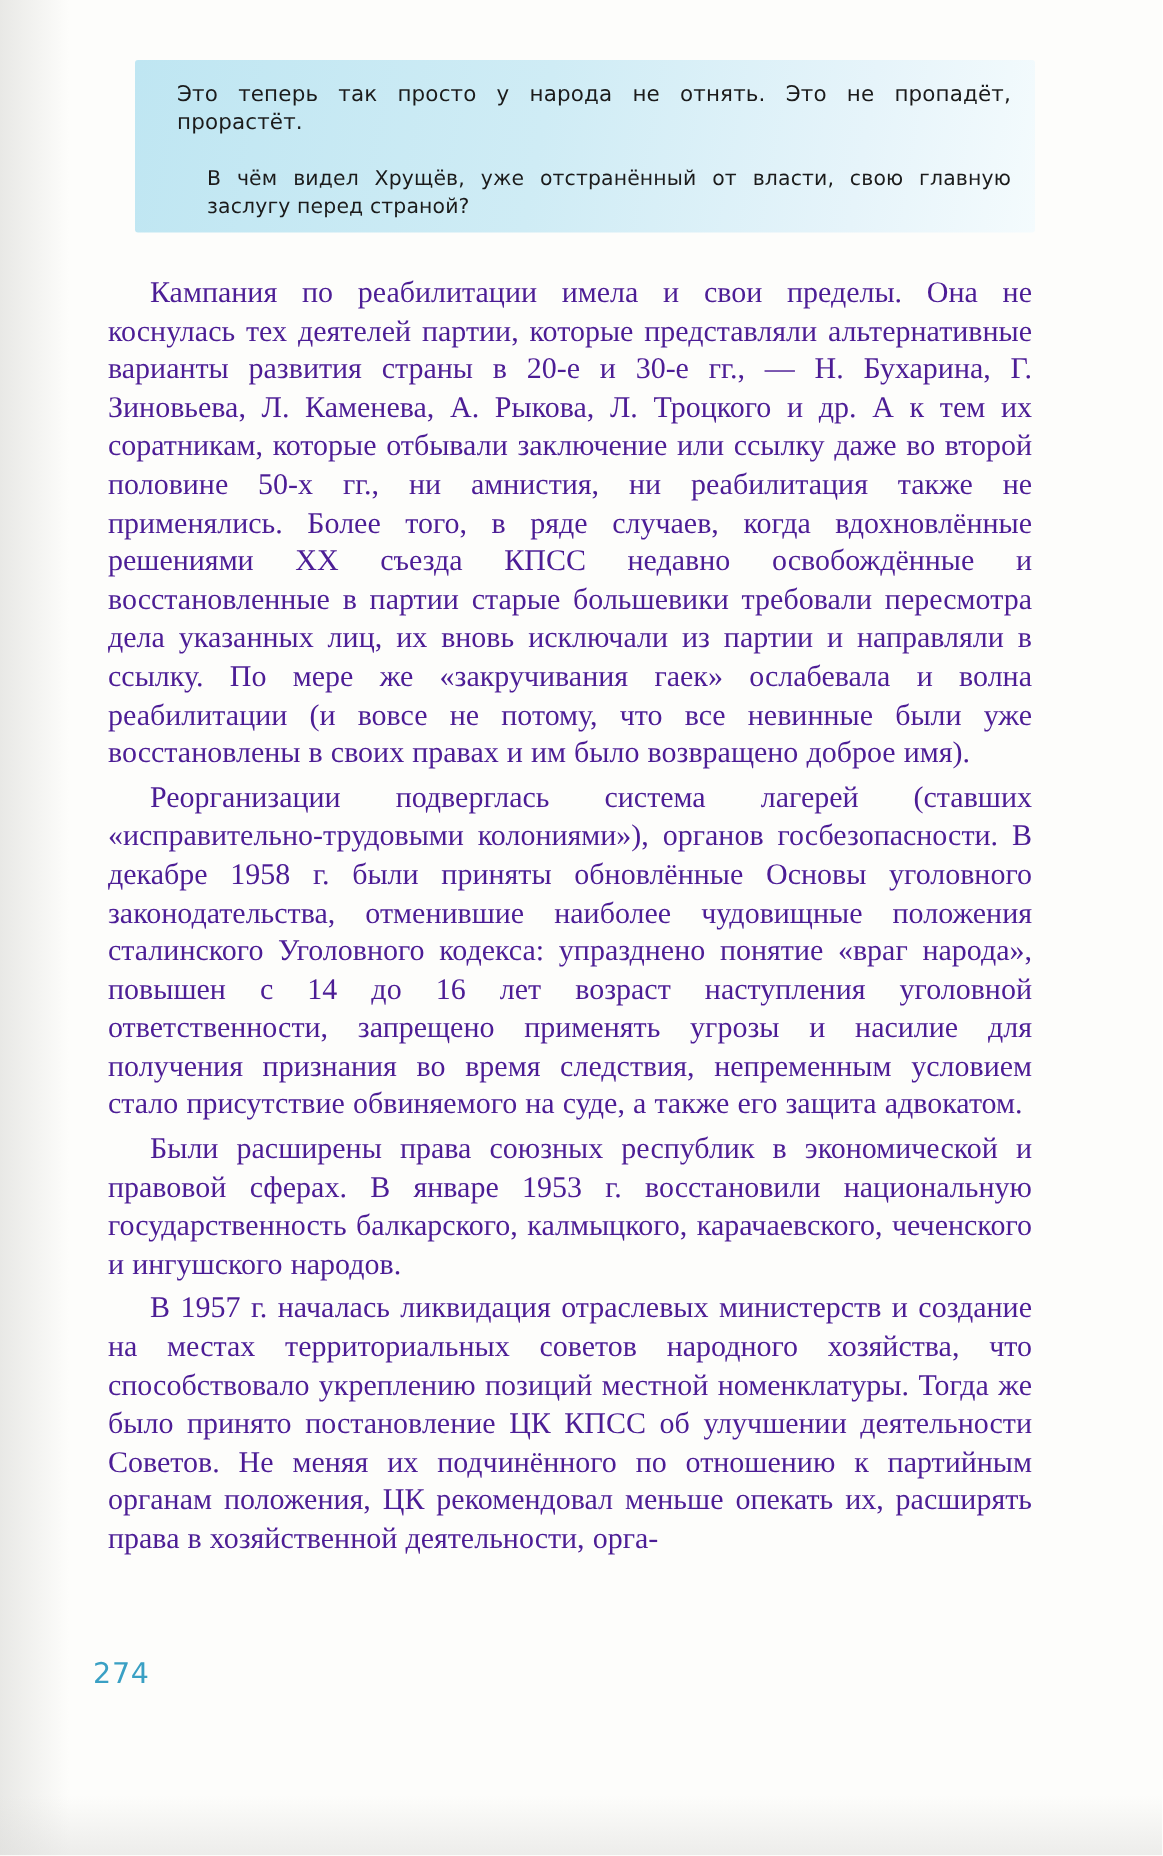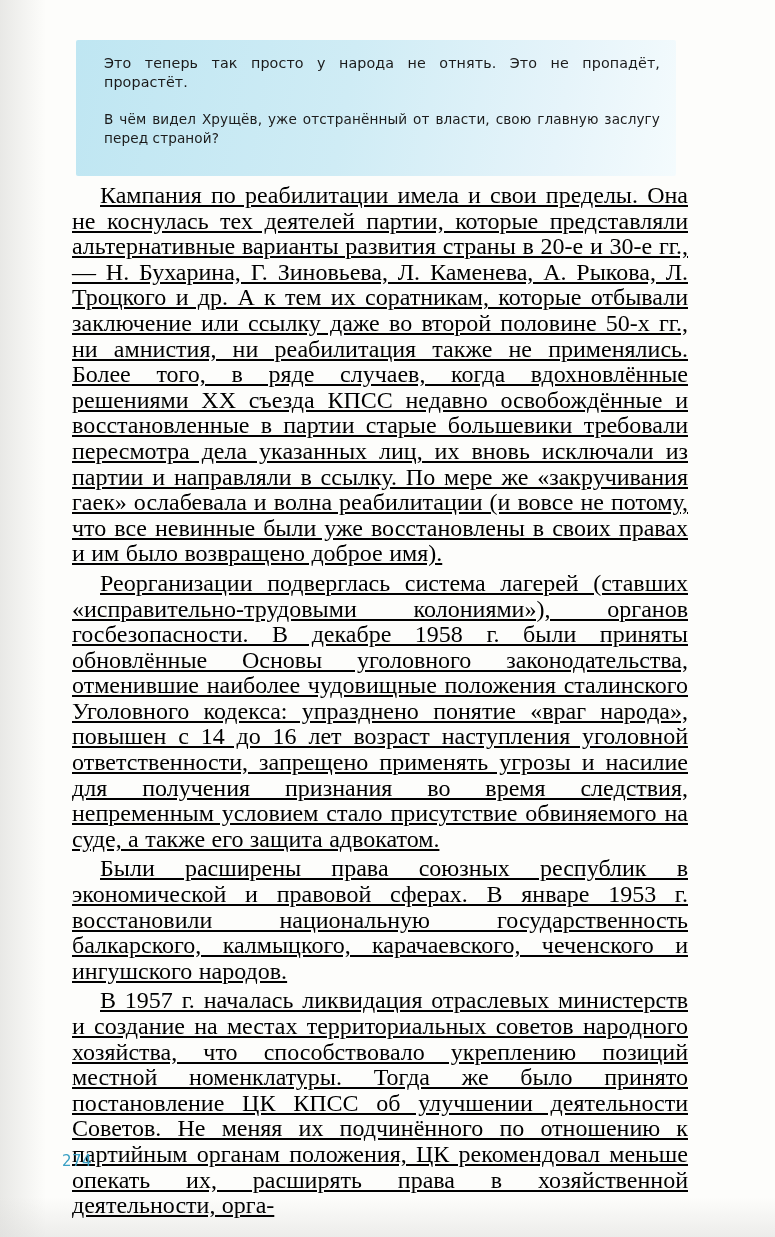--- a/index.html
+++ b/index.html
@@ -12,77 +12,77 @@
     width: 775px;
     height: 1237px;
     background: #fdfdfb;
     overflow: hidden;
     font-family: "Liberation Serif", serif;
   }
 
   
   .quote-box {
     position: absolute;
-    left: 76px;
+    left: 90px;
     top: 40px;
     width: 600px;
-    padding: 14px 16px 29px 28px;
+    padding: 14px 16px 8px 28px;
     box-sizing: border-box;
     background: linear-gradient(100deg, #bfe6f2 0%, #cfecf5 45%, #e6f4fa 80%, #f4fbfd 100%);
     border-radius: 2px;
   }
   .quote-box p {
     margin: 0;
     font-family: "DejaVu Sans", sans-serif;
     font-size: 14.3px;
     line-height: 1.34;
     color: #1b1b1b;
     text-align: justify;
     letter-spacing: 0.1px;
   }
   .quote-box p.q-question {
     margin-top: 18px;
     font-size: 13.6px;
+    margin-left: 20px;
   }
 
   
   .body-text {
     position: absolute;
     left: 72px;
     top: 183px;
     width: 616px;
   }
   .body-text p {
     margin: 0;
     font-family: "Liberation Serif", serif;
-    font-size: 24px;
+    font-size: 20px;
     line-height: 25.6px;
-    color: #000000;
+    color: #4c1d95;
     text-align: justify;
     text-indent: 28px;
     -webkit-hyphens: manual;
     hyphens: manual;
     word-spacing: 0.4px;
-    text-decoration: underline;
   }
   .body-text p + p { margin-top: 4px; }
   .runin {
     font-weight: bold;
   }
 
   
   .body-text p:last-child { text-align: justify; }
 
   
   .page-number {
     position: absolute;
     left: 62px;
-    top: 1152px;
+    top: 1105px;
     font-family: "DejaVu Sans", sans-serif;
-    font-size: 15px;
+    font-size: 19px;
     color: #3aa0c4;
     letter-spacing: 0.5px;
   }
 
   
   .scan-shade-left {
     position: absolute;
     left: 0; top: 0; width: 46px; height: 1237px;
     background: linear-gradient(90deg, rgba(215,215,212,0.55), rgba(255,255,255,0));
     pointer-events: none;

